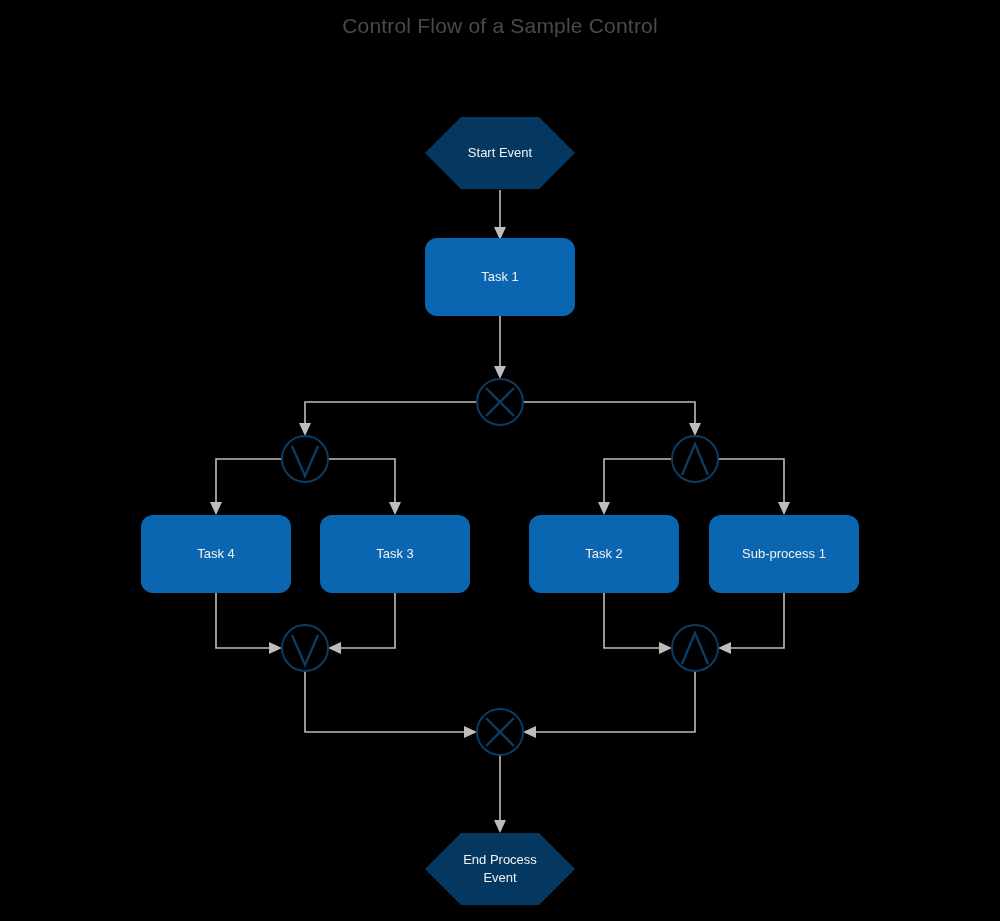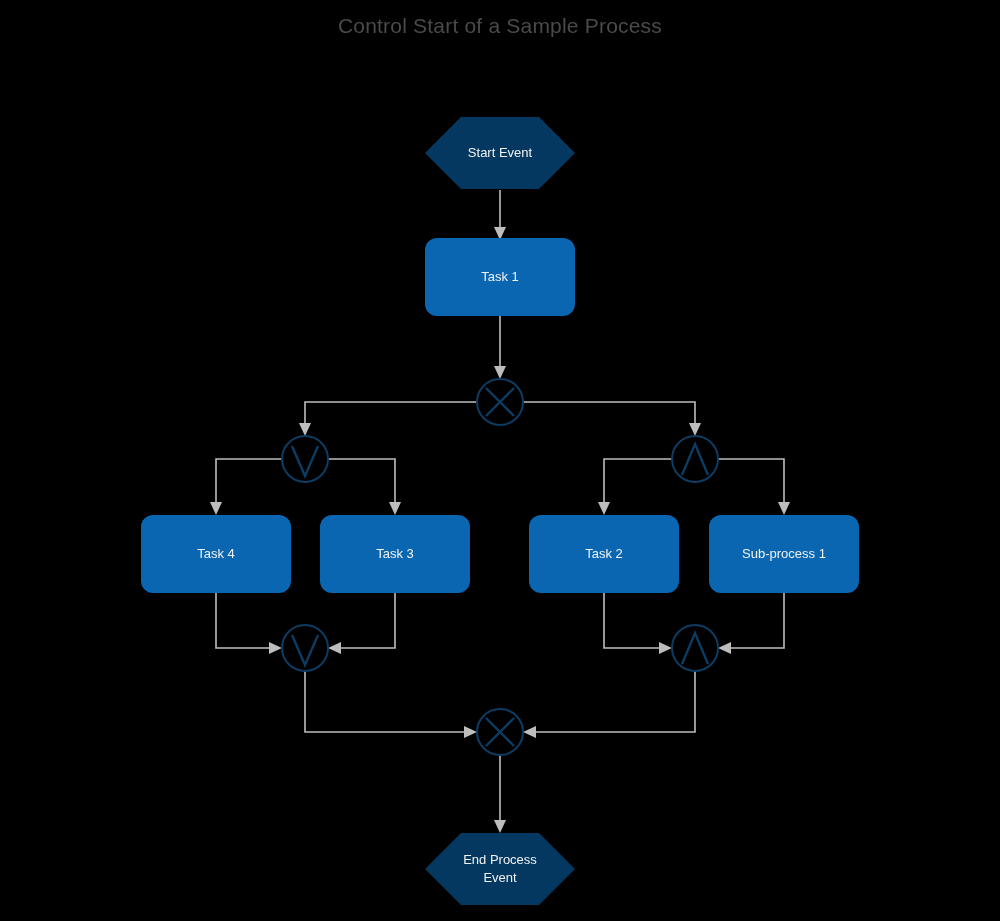--- a/index.html
+++ b/index.html
@@ -64,21 +64,21 @@
   }
   .event-hex {
     fill: #043860;
   }
 </style>
 </head>
 <body>
 
 <div id="canvas">
 
-  <div id="diagram-title">Control Start of a Sample Process</div>
+  <div id="diagram-title">Control Flow of a Sample Control</div>
 
   <svg id="flow" viewBox="0 0 1000 921">
 
     <g>
 
       <g>
         <path class="edge" d="M500,190 L500,232"></path>
         <polygon class="arrow-head" points="500,240 494,227 506,227"></polygon>
       </g>
 

